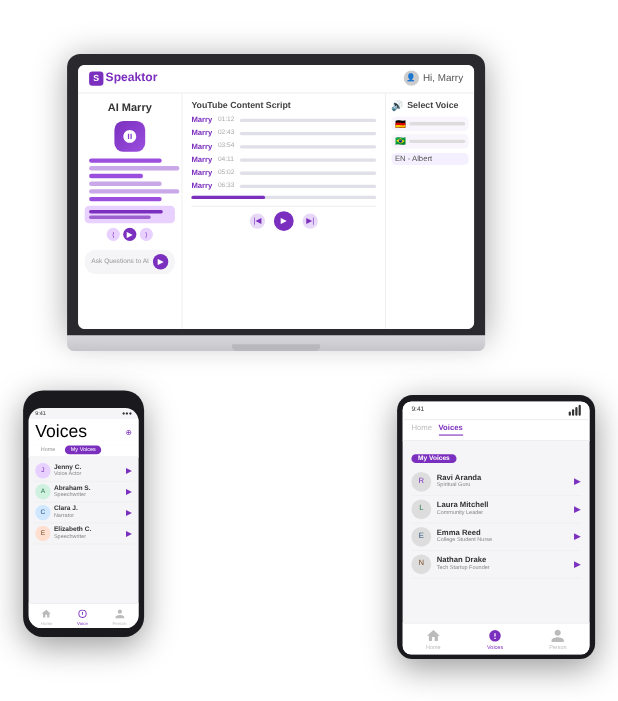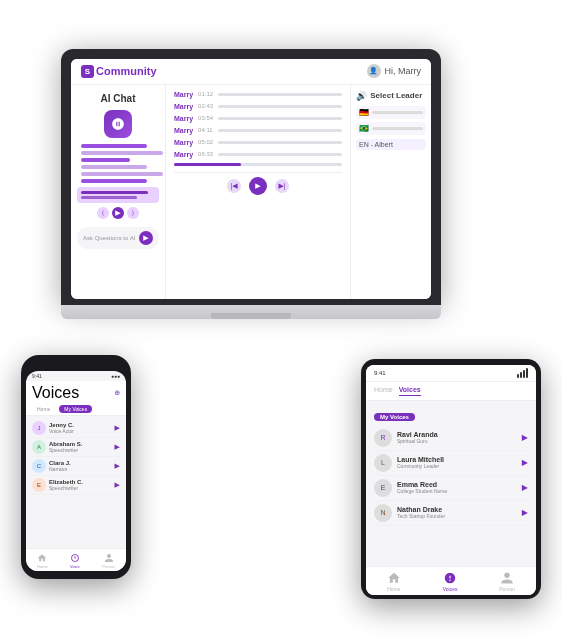--- a/index.html
+++ b/index.html
@@ -485,32 +485,32 @@
 
 <div class="scene">
 
   <div class="laptop">
     <div class="laptop-screen-outer">
       <div class="laptop-screen-inner">
 
         <div class="laptop-header">
           <div class="logo-text">
             <div class="logo-s-box">S</div>
-            <span>Community</span>
+            <span>Speaktor</span>
           </div>
           <div class="user-greeting">
             <div class="avatar-small">👤</div>
             <span>Hi, Marry</span>
           </div>
         </div>
 
         <div class="laptop-body">
 
           <div class="panel-left">
-            <div class="panel-title">AI Chat</div>
+            <div class="panel-title">AI Marry</div>
             <div class="ai-chat-icon">
               <svg width="14" height="14" viewBox="0 0 24 24" fill="none">
                 <path d="M12 2C6.48 2 2 6.48 2 12s4.48 10 10 10 10-4.48 10-10S17.52 2 12 2zm-1 14H9V8h2v8zm4 0h-2V8h2v8z" fill="white"></path>
               </svg>
             </div>
             <div class="chat-line dark medium"></div>
             <div class="chat-line full"></div>
             <div class="chat-line dark short"></div>
             <div class="chat-line medium"></div>
             <div class="chat-line full"></div>
@@ -526,20 +526,21 @@
               <div style="width:12px;height:12px;border-radius:50%;background:#7b2fbe;display:flex;align-items:center;justify-content:center;font-size:7px;color:#fff;">▶</div>
               <div style="width:12px;height:12px;border-radius:50%;background:#e8d0ff;display:flex;align-items:center;justify-content:center;font-size:6px;color:#7b2fbe;">⟩</div>
             </div>
             <div class="chat-input-bar">
               <span class="chat-input-text">Ask Questions to AI</span>
               <div class="send-btn">▶</div>
             </div>
           </div>
 
           <div class="panel-middle">
+            <div class="panel-subtitle">YouTube Content Script</div>
             <div>
               <div class="msg-row">
                 <span class="msg-name">Marry</span>
                 <span class="msg-time">01:12</span>
                 <div class="msg-bar"></div>
               </div>
               <div class="msg-row">
                 <span class="msg-name">Marry</span>
                 <span class="msg-time">02:43</span>
                 <div class="msg-bar"></div>
@@ -571,21 +572,21 @@
             <div class="playback-controls">
               <div class="ctrl-btn-sm">|◀</div>
               <div class="ctrl-btn">▶</div>
               <div class="ctrl-btn-sm">▶|</div>
             </div>
           </div>
 
           <div class="panel-right">
             <div class="panel-right-title">
               <span class="sound-waves">🔊</span>
-              <span>Select Leader</span>
+              <span>Select Voice</span>
             </div>
             <div class="voice-flag-row">
               <span class="flag-emoji">🇩🇪</span>
               <div class="voice-bar"></div>
             </div>
             <div class="voice-flag-row">
               <span class="flag-emoji">🇧🇷</span>
               <div class="voice-bar"></div>
             </div>
             <div style="font-size:7px;color:#555;margin-top:4px;padding:2px 3px;background:#f5f0ff;border-radius:4px;">EN - Albert</div>

